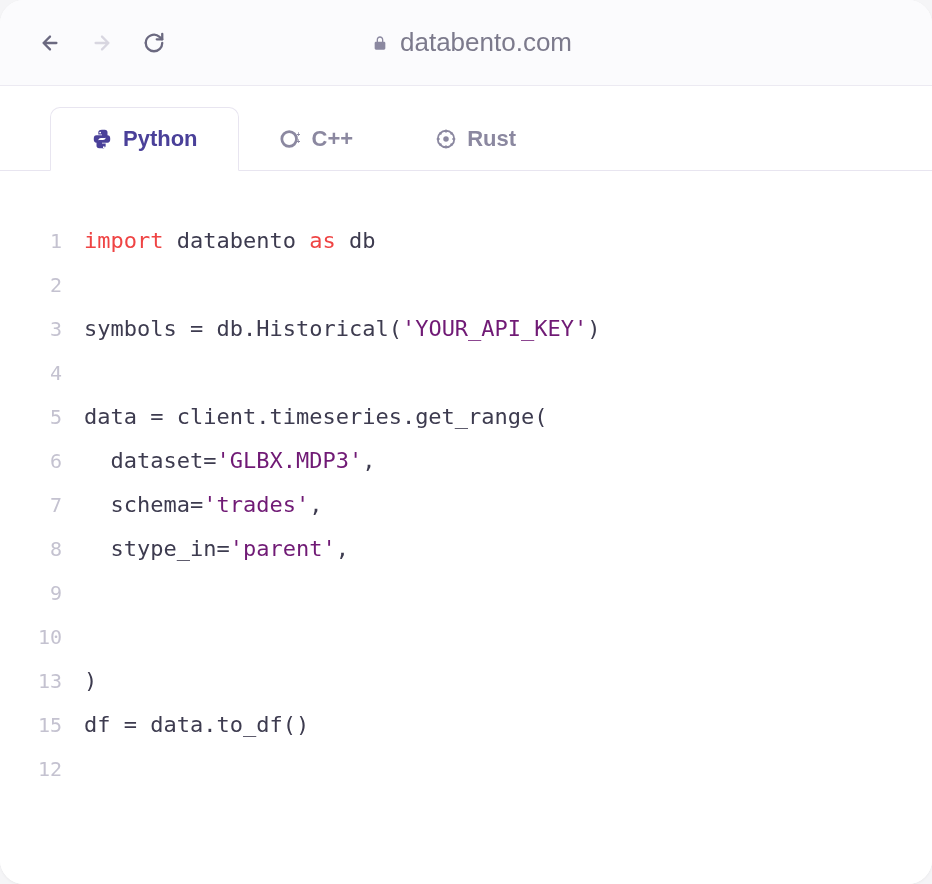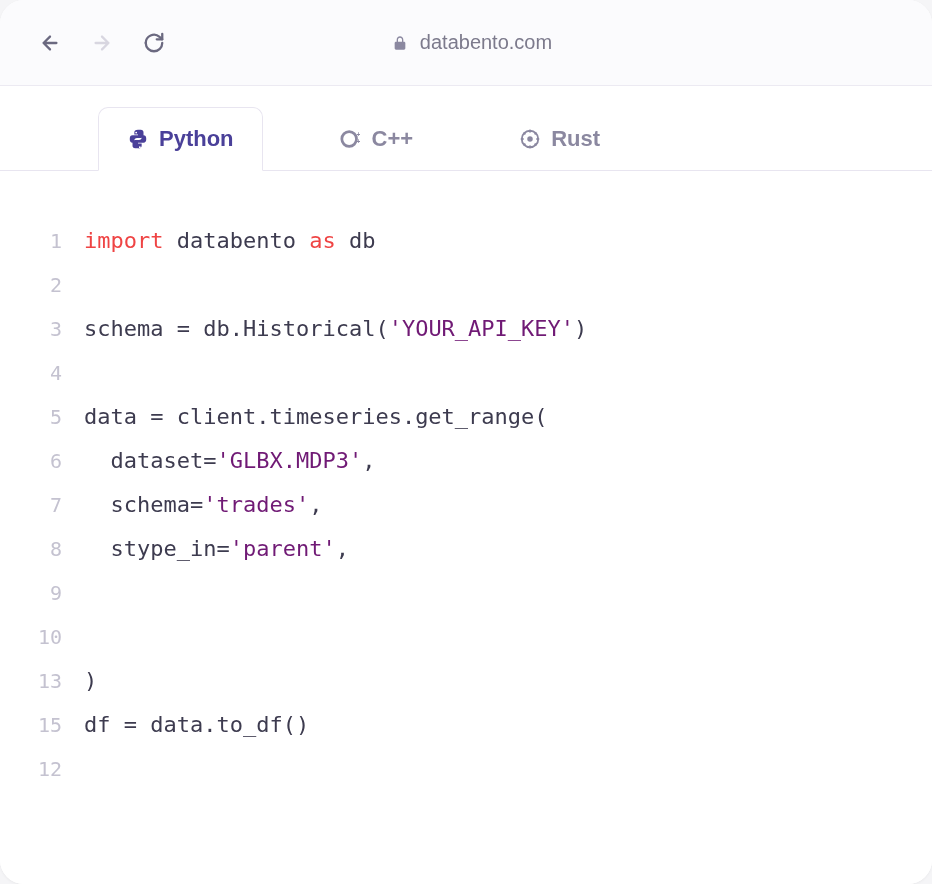--- a/index.html
+++ b/index.html
@@ -45,21 +45,21 @@
       width: 22px;
       height: 22px;
     }
     .url-bar {
       flex: 1;
       display: flex;
       align-items: center;
       justify-content: center;
       gap: 12px;
       color: #7c7a8c;
-      font-size: 20px;
+      font-size: 26px;
     }
     .lock-icon {
       width: 16px;
       height: 16px;
     }
     .content {
       flex: 1;
       background: #ffffff;
       display: flex;
       flex-direction: column;
@@ -69,29 +69,28 @@
       align-items: flex-end;
       padding-left: 50px;
       border-bottom: 1px solid #e8e5f0;
       height: 85px;
       gap: 0;
     }
     .tab {
       display: flex;
       align-items: center;
       gap: 10px;
-      padding: 18px 28px;
+      padding: 18px 40px;
       font-size: 22px;
       font-weight: 600;
       color: #8b88a0;
       cursor: pointer;
       border: 1px solid transparent;
       border-bottom: none;
       position: relative;
-      margin-left: 48px;
     }
     .tab.active {
       color: #4a4099;
       border: 1px solid #e8e5f0;
       border-bottom: 1px solid #fff;
       border-radius: 10px 10px 0 0;
       background: #fff;
       margin-bottom: -1px;
     }
     .tab-icon {
@@ -196,21 +195,21 @@
     <div class="code-line">
           <span class="line-number">1</span>
           <span class="code-content"><span class="kw">import</span><span> databento </span><span class="kw">as</span><span> db</span></span>
         </div>
         <div class="code-line">
           <span class="line-number">2</span>
           <span class="code-content"></span>
         </div>
         <div class="code-line">
           <span class="line-number">3</span>
-          <span class="code-content"><span>schema = db.Historical(</span><span class="str">'YOUR_API_KEY'</span><span>)</span></span>
+          <span class="code-content"><span>symbols = db.Historical(</span><span class="str">'YOUR_API_KEY'</span><span>)</span></span>
         </div>
         <div class="code-line">
           <span class="line-number">4</span>
           <span class="code-content"></span>
         </div>
         <div class="code-line">
           <span class="line-number">5</span>
           <span class="code-content"><span>data = client.timeseries.get_range(</span></span>
         </div>
         <div class="code-line">

